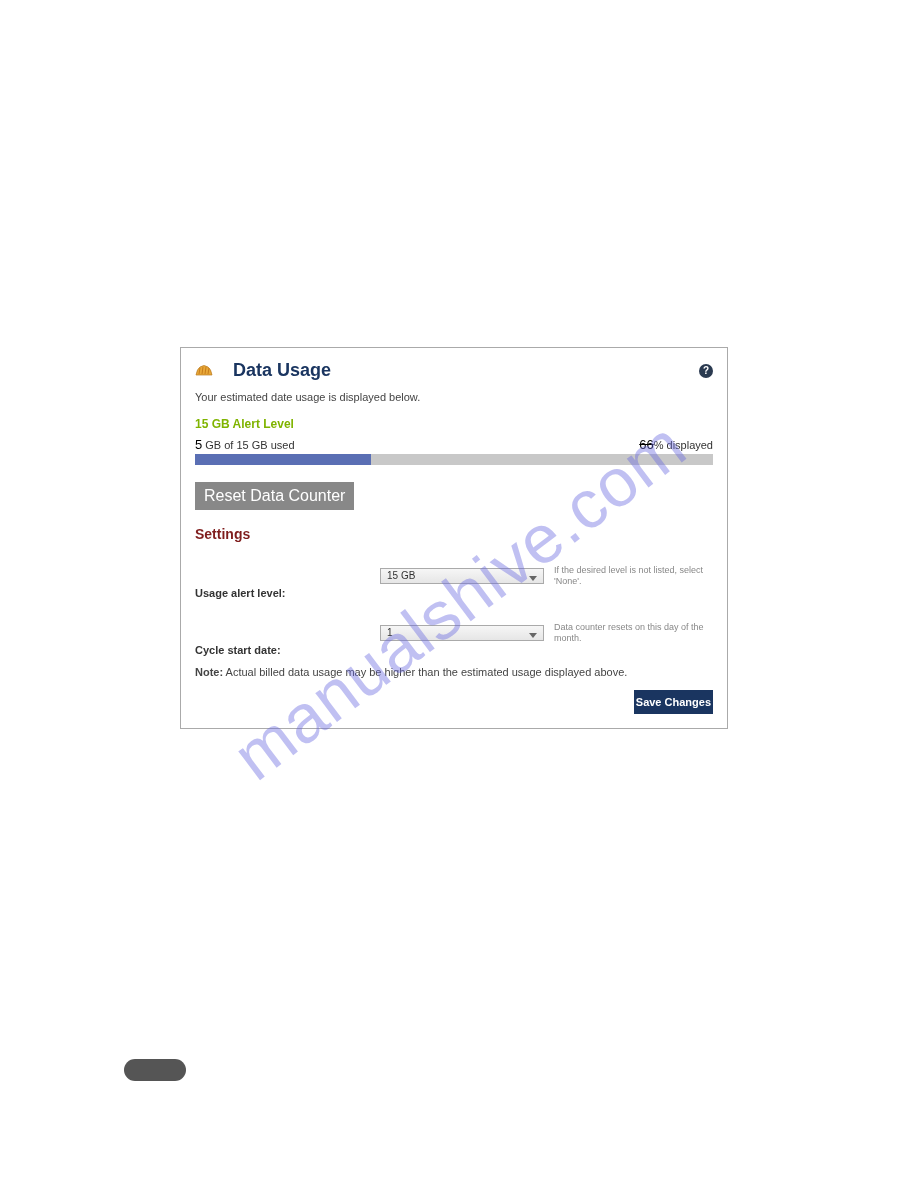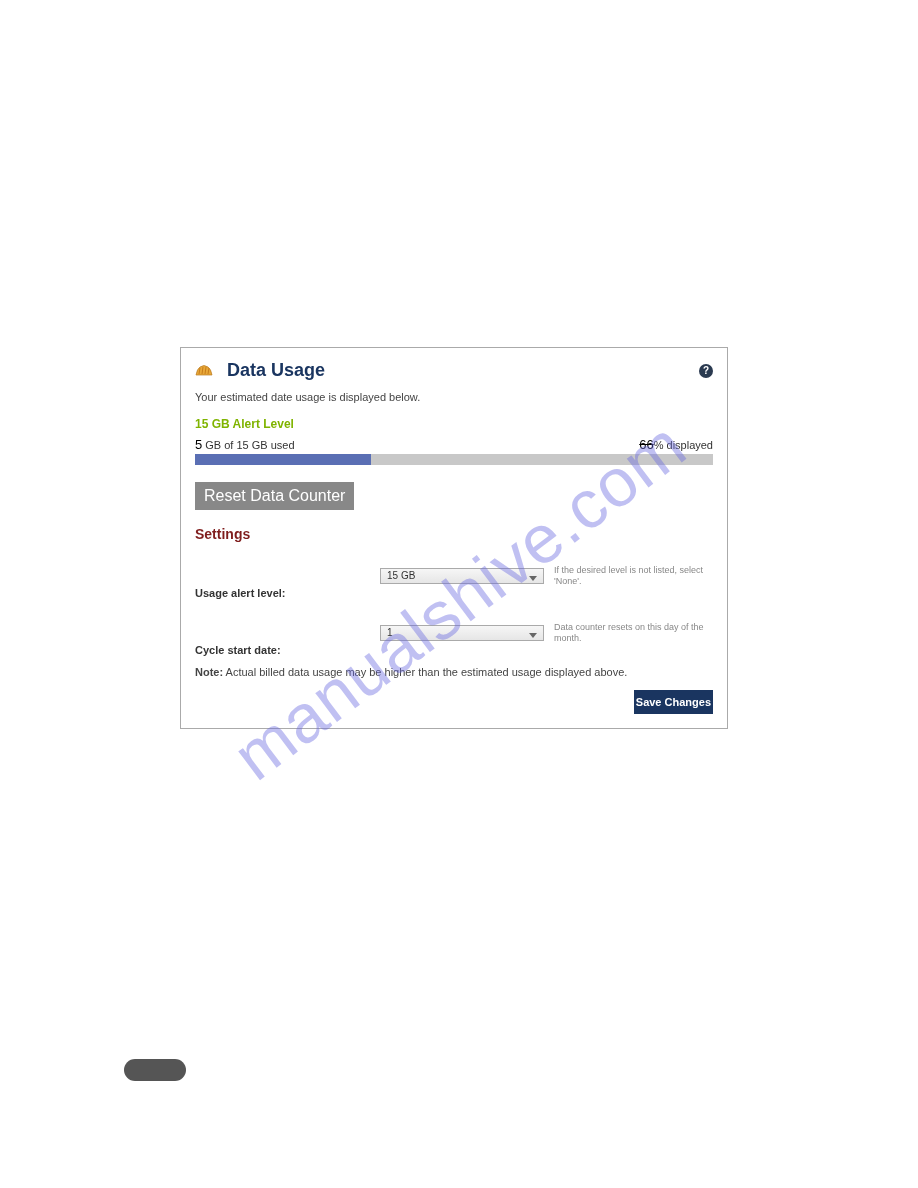--- a/index.html
+++ b/index.html
@@ -21,21 +21,21 @@
     }
     .panel-header {
       display: flex;
       align-items: center;
       justify-content: space-between;
       margin-bottom: 10px;
     }
     .panel-title-wrap {
       display: flex;
       align-items: center;
-      gap: 14px;
+      gap: 20px;
     }
     .panel-title {
       color: #1a3560;
       font-size: 18px;
       font-weight: bold;
     }
     .help-icon {
       width: 14px;
       height: 14px;
       background: #2a3a50;

